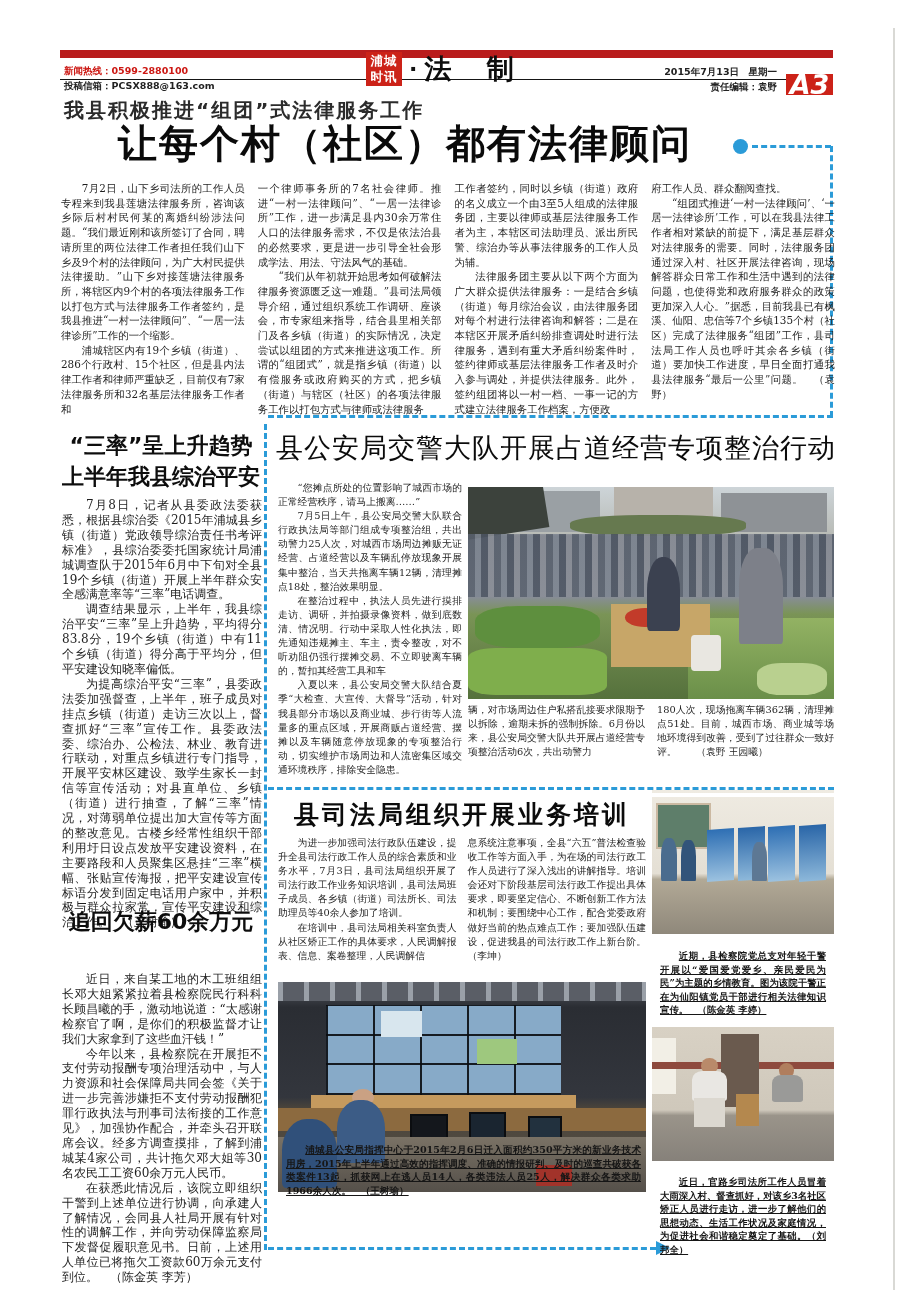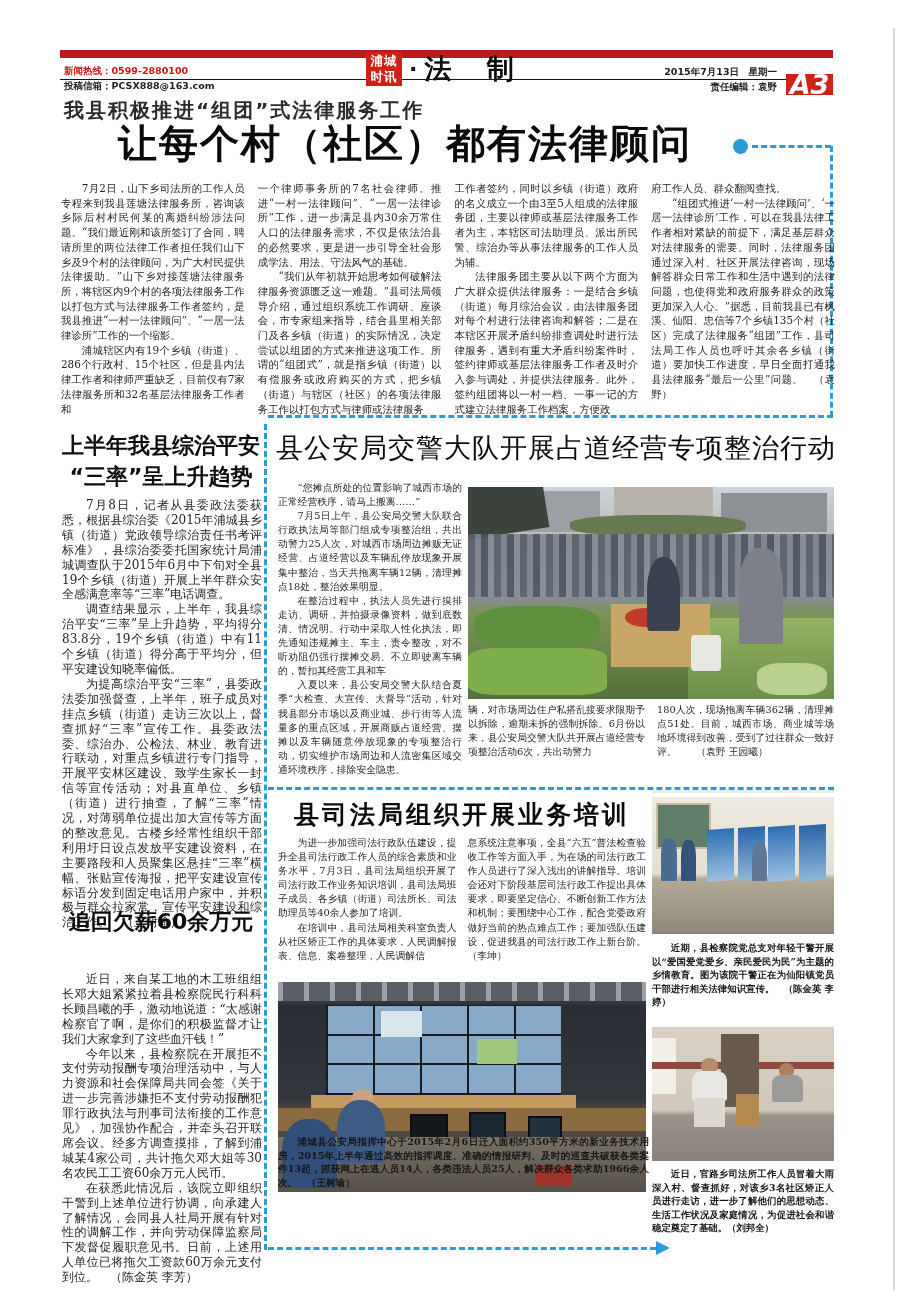--- a/index.html
+++ b/index.html
@@ -41,21 +41,21 @@
   .traffic-headline{position:absolute;left:276px;top:430px;width:560px;font-size:27px;font-weight:400;letter-spacing:1px;color:#0b0b0b;white-space:nowrap;}
   .traffic-left{position:absolute;left:278px;top:481px;width:184px;font-size:9.8px;line-height:14.1px;}
   .traffic-sub{position:absolute;left:468px;top:703px;width:366px;display:flex;gap:12px;font-size:9.8px;line-height:14.1px;}
   .traffic-sub .scol{flex:1;}
   
   .training-headline{position:absolute;left:278px;top:798px;width:368px;text-align:center;font-size:25px;font-weight:900;letter-spacing:3px;color:#0b0b0b;}
   .training-cols{position:absolute;left:278px;top:836px;width:368px;display:flex;gap:11px;font-size:9.8px;line-height:14.1px;}
   .training-cols .tcol{flex:1;}
   
   .caption{position:absolute;font-family:"DejaVu Serif","Liberation Serif",serif;font-weight:700;color:#161616;text-align:justify;}
-  .caption p{margin:0;text-indent:2em;}
+  .caption p{margin:8px;text-indent:2em;text-decoration:underline;}
   #caption-center{left:278px;top:1135px;width:371px;font-size:9.6px;line-height:13.6px;}
   #caption-right1{left:652px;top:941px;width:182px;font-size:9.4px;line-height:13.6px;}
   #caption-right2{left:652px;top:1167px;width:182px;font-size:9.4px;line-height:13.6px;}
   
   .photo{position:absolute;overflow:hidden;background:#888;}
   .photo div{position:absolute;}
   #photo-market{left:468px;top:487px;width:366px;height:212px;background:linear-gradient(#cdd4d8 0%,#b9bcb7 22%,#72787f 23%,#878d95 52%,#7a9456 60%,#55713c 100%);}
   .mk-bldg1{left:6%;top:2%;width:30%;height:19%;background:#9aa0a4;}
   .mk-bldg2{left:40%;top:0;width:27%;height:21%;background:#b7b2aa;}
   .mk-bldg3{left:69%;top:3%;width:29%;height:18%;background:#8e9296;}
@@ -162,22 +162,22 @@
       <p>“组团式推进‘一村一法律顾问’、‘一居一法律诊所’工作，可以在我县法律工作者相对紧缺的前提下，满足基层群众对法律服务的需要。同时，法律服务团通过深入村、社区开展法律咨询，现场解答群众日常工作和生活中遇到的法律问题，也使得党和政府服务群众的政策更加深入人心。”据悉，目前我县已有枫溪、仙阳、忠信等7个乡镇135个村（社区）完成了法律服务“组团”工作，县司法局工作人员也呼吁其余各乡镇（街道）要加快工作进度，早日全面打通我县法律服务“最后一公里”问题。　（袁野）</p>
     </div>
   </div>
 
   <div class="dash-v" style="left:264px;top:424px;height:826px;"></div>
   <div class="dash-h" style="left:268px;top:787px;width:566px;"></div>
   <div class="dash-h" style="left:268px;top:1247px;width:388px;"></div>
   <div class="arrow-right" style="left:656px;top:1241px;"></div>
 
   <div class="sub-headline" style="top:430px;">
+    <div>“三率”呈上升趋势</div>
     <div>上半年我县综治平安</div>
-    <div>“三率”呈上升趋势</div>
   </div>
   <div class="left-body col" style="top:498px;">
     <p>7月8日，记者从县委政法委获悉，根据县综治委《2015年浦城县乡镇（街道）党政领导综治责任书考评标准》，县综治委委托国家统计局浦城调查队于2015年6月中下旬对全县19个乡镇（街道）开展上半年群众安全感满意率等“三率”电话调查。</p>
     <p>调查结果显示，上半年，我县综治平安“三率”呈上升趋势，平均得分83.8分，19个乡镇（街道）中有11个乡镇（街道）得分高于平均分，但平安建设知晓率偏低。</p>
     <p>为提高综治平安“三率”，县委政法委加强督查，上半年，班子成员对挂点乡镇（街道）走访三次以上，督查抓好“三率”宣传工作。县委政法委、综治办、公检法、林业、教育进行联动，对重点乡镇进行专门指导，开展平安林区建设、致学生家长一封信等宣传活动；对县直单位、乡镇（街道）进行抽查，了解“三率”情况，对薄弱单位提出加大宣传等方面的整改意见。古楼乡经常性组织干部利用圩日设点发放平安建设资料，在主要路段和人员聚集区悬挂“三率”横幅、张贴宣传海报，把平安建设宣传标语分发到固定电话用户家中，并积极与群众拉家常，宣传平安建设和综治工作。　（王树瑜）</p>
   </div>
 
   <div class="sub-headline" style="top:906px;">
     <div>追回欠薪60余万元</div>
   </div>

